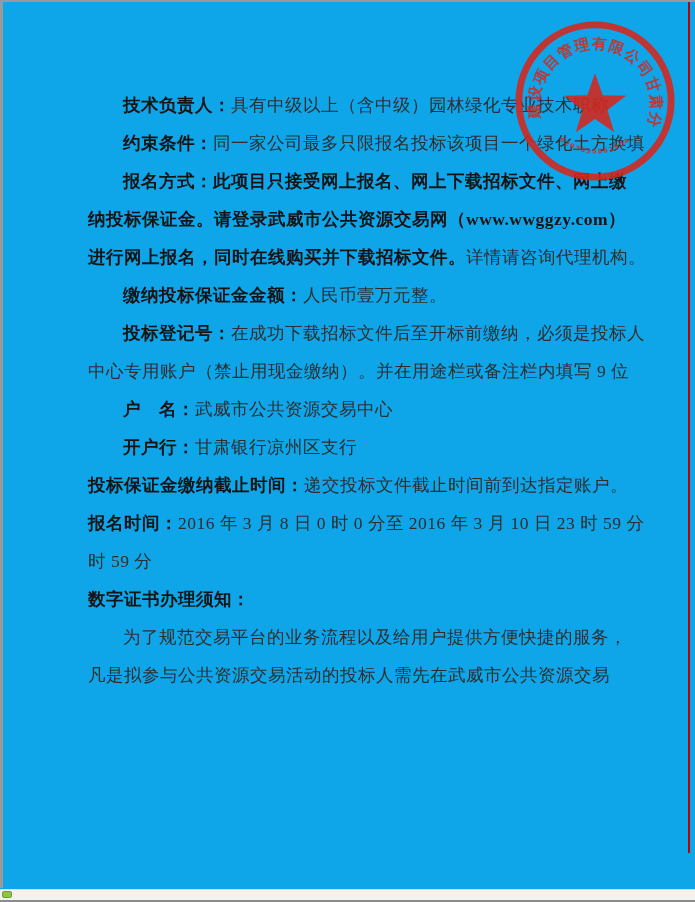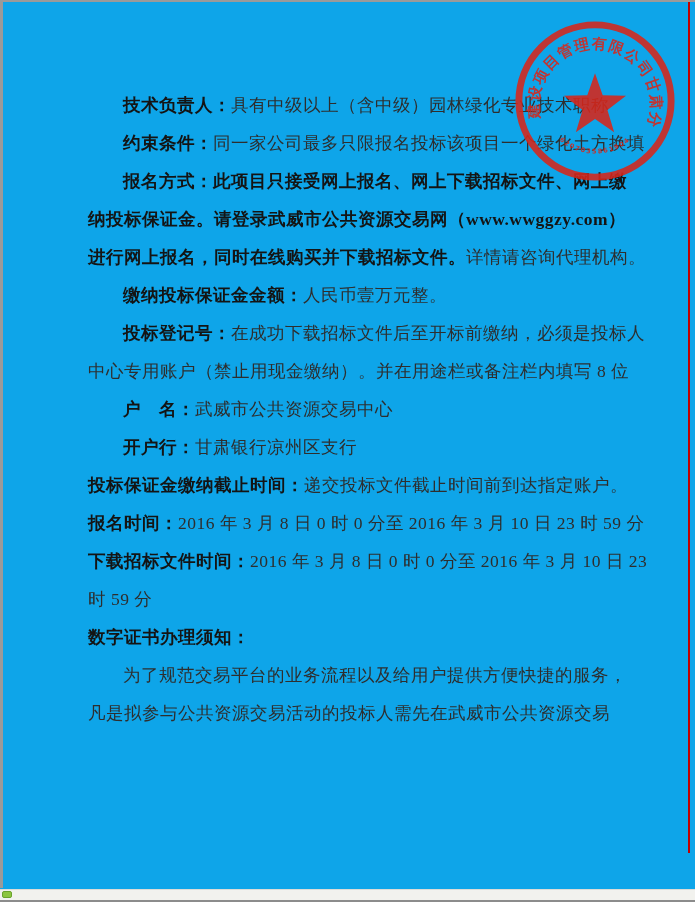--- a/index.html
+++ b/index.html
@@ -45,26 +45,25 @@
   <div class="margin-red-line"></div>
 
   <div class="doc">
     <p class="line ind"><span class="bseg">技术负责人：</span><span class="rseg">具有中级以上（含中级）园林绿化专业技术职称</span></p>
     <p class="line ind"><span class="bseg">约束条件：</span><span class="rseg">同一家公司最多只限报名投标该项目一个绿化土方换填</span></p>
     <p class="line ind"><span class="bseg">报名方式：此项目只接受网上报名、网上下载招标文件、网上缴</span><span class="rseg"></span></p>
     <p class="line"><span class="bseg">纳投标保证金。请登录武威市公共资源交易网（www.wwggzy.com）</span><span class="rseg"></span></p>
     <p class="line"><span class="bseg">进行网上报名，同时在线购买并下载招标文件。</span><span class="rseg">详情请咨询代理机构。</span></p>
     <p class="line ind"><span class="bseg">缴纳投标保证金金额：</span><span class="rseg">人民币壹万元整。</span></p>
     <p class="line ind"><span class="bseg">投标登记号：</span><span class="rseg">在成功下载招标文件后至开标前缴纳，必须是投标人</span></p>
-    <p class="line"><span class="bseg"></span><span class="rseg">中心专用账户（禁止用现金缴纳）。并在用途栏或备注栏内填写 8 位</span></p>
+    <p class="line"><span class="bseg"></span><span class="rseg">中心专用账户（禁止用现金缴纳）。并在用途栏或备注栏内填写 9 位</span></p>
     <p class="line ind"><span class="bseg">户　名：</span><span class="rseg">武威市公共资源交易中心</span></p>
     <p class="line ind"><span class="bseg">开户行：</span><span class="rseg">甘肃银行凉州区支行</span></p>
     <p class="line"><span class="bseg">投标保证金缴纳截止时间：</span><span class="rseg">递交投标文件截止时间前到达指定账户。</span></p>
     <p class="line"><span class="bseg">报名时间：</span><span class="rseg">2016 年 3 月 8 日 0 时 0 分至 2016 年 3 月 10 日 23 时 59 分</span></p>
-    <p class="line"><span class="bseg">下载招标文件时间：</span><span class="rseg">2016 年 3 月 8 日 0 时 0 分至 2016 年 3 月 10 日 23</span></p>
     <p class="line"><span class="bseg"></span><span class="rseg">时 59 分</span></p>
     <p class="line"><span class="bseg">数字证书办理须知：</span><span class="rseg"></span></p>
     <p class="line ind"><span class="bseg"></span><span class="rseg">为了规范交易平台的业务流程以及给用户提供方便快捷的服务，</span></p>
     <p class="line"><span class="bseg"></span><span class="rseg">凡是拟参与公共资源交易活动的投标人需先在武威市公共资源交易</span></p>
   </div>
 
   <svg class="stamp" viewBox="0 0 170 170" xmlns="http://www.w3.org/2000/svg">
     <defs>
       <path id="ringPath" d="M 30,104 A 57,57 0 1 1 140,104" fill="none"></path>
       <path id="serialPath" d="M 46,122 A 55,55 0 0 0 124,122" fill="none"></path>

